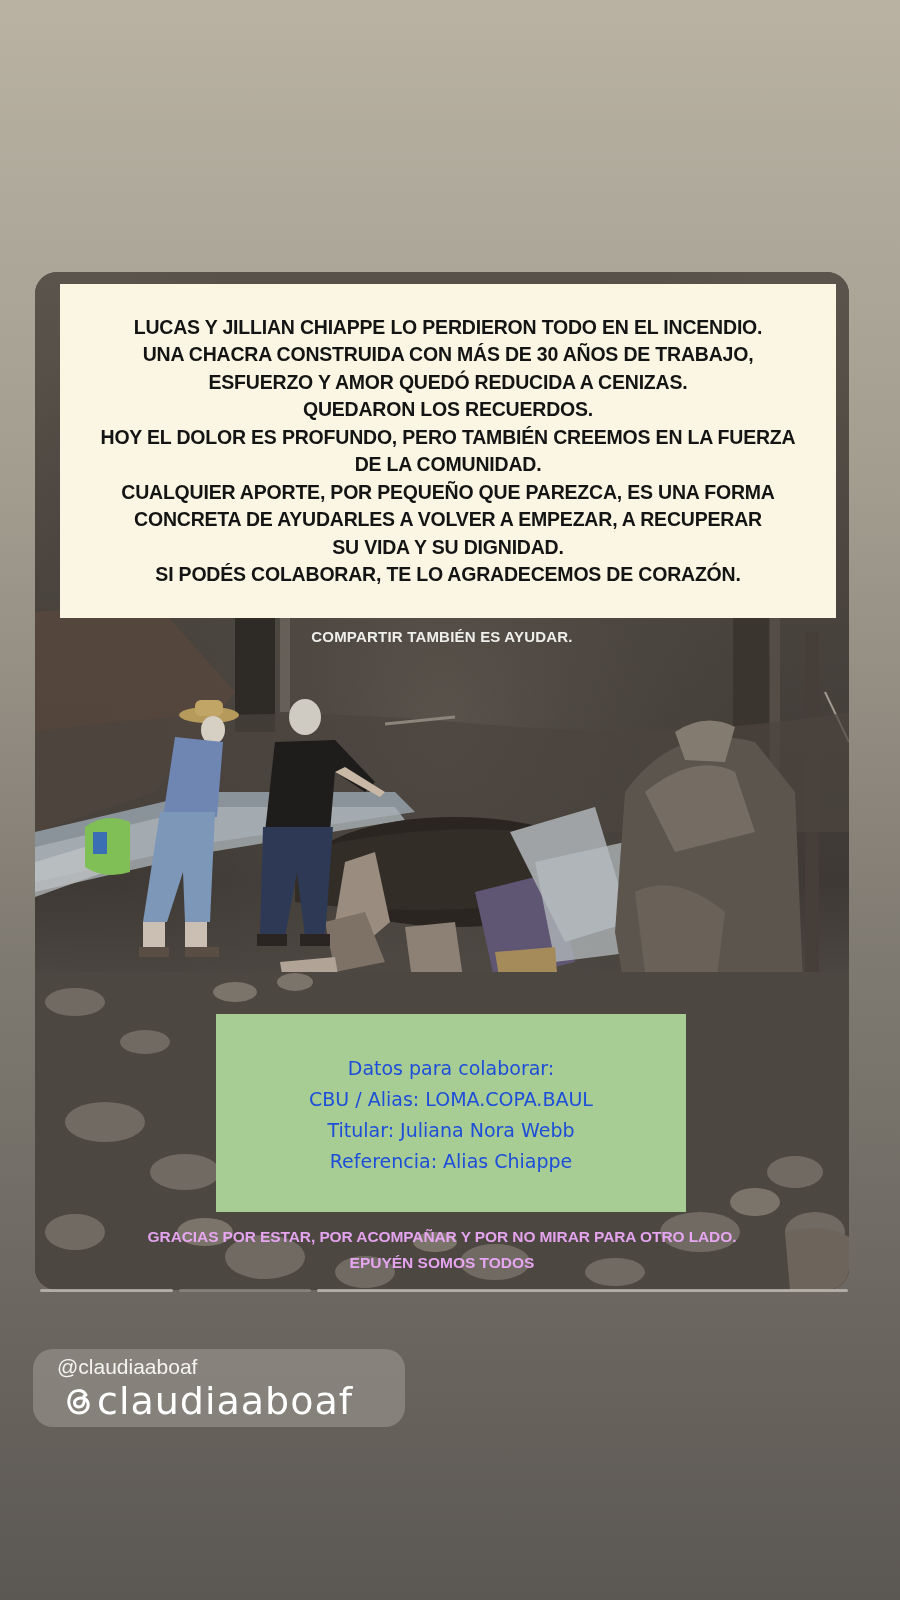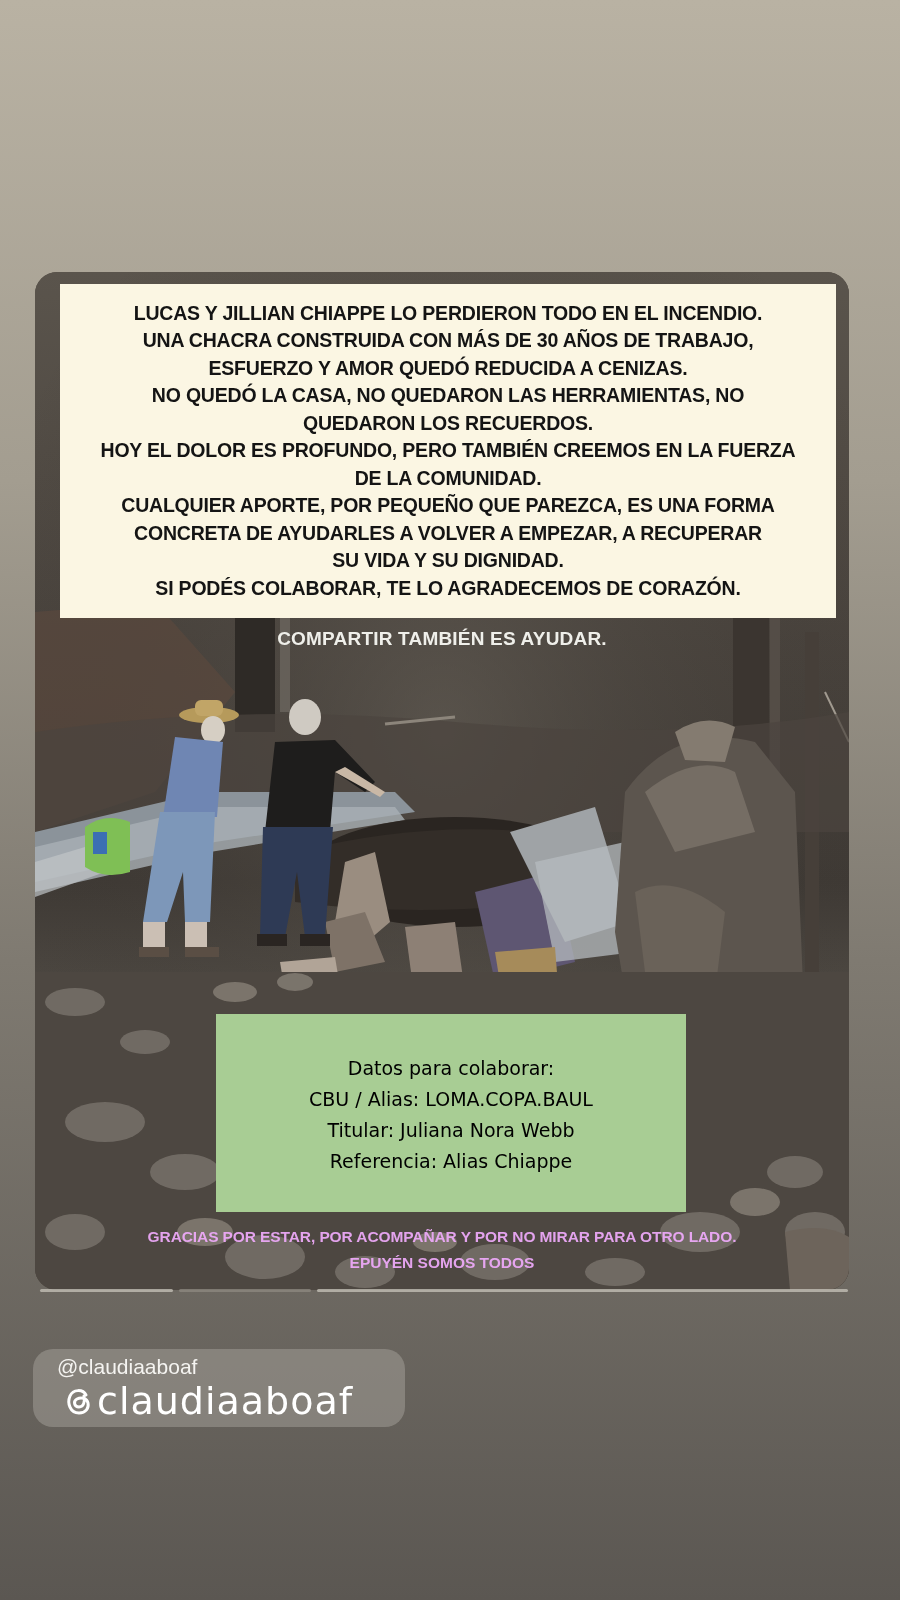--- a/index.html
+++ b/index.html
@@ -38,38 +38,38 @@
       color: #141414;
       text-align: center;
       letter-spacing: -0.2px;
       white-space: nowrap;
     }
     .share-text {
       position: absolute;
       left: 0; right: 0; top: 356px;
       text-align: center;
       font-weight: bold;
-      font-size: 19px;
+      font-size: 15px;
       color: #efefea;
       letter-spacing: 0.2px;
     }
     .green-box {
       position: absolute;
       left: 181px; top: 742px;
       width: 470px; height: 198px;
       background: #a8cd94;
       display: flex; flex-direction: column;
       align-items: center; justify-content: center;
       padding-top: 4px;
     }
     .green-box .gline {
       font-family: "DejaVu Sans", sans-serif;
       font-size: 19px;
       line-height: 31px;
-      color: #000000;
+      color: #1d4ed8;
       text-align: center;
       white-space: nowrap;
     }
     .footer-text {
       position: absolute;
       left: 0; right: 0; top: 952px;
       text-align: center;
       font-weight: bold;
       color: #f0abfc;
       opacity: 0.92;
@@ -220,21 +220,20 @@
         <rect x="222" y="662" width="30" height="12" fill="#2a2522"></rect>
         <rect x="265" y="662" width="30" height="12" fill="#2a2522"></rect>
       </g>
     </svg>
   </div>
 
   <div class="top-box">
     <div class="line">LUCAS Y JILLIAN CHIAPPE LO PERDIERON TODO EN EL INCENDIO.</div>
     <div class="line">UNA CHACRA CONSTRUIDA CON MÁS DE 30 AÑOS DE TRABAJO,</div>
     <div class="line">ESFUERZO Y AMOR QUEDÓ REDUCIDA A CENIZAS.</div>
-    <div class="line">NO QUEDÓ LA CASA, NO QUEDARON LAS HERRAMIENTAS, NO</div>
     <div class="line">QUEDARON LOS RECUERDOS.</div>
     <div class="line">HOY EL DOLOR ES PROFUNDO, PERO TAMBIÉN CREEMOS EN LA FUERZA</div>
     <div class="line">DE LA COMUNIDAD.</div>
     <div class="line">CUALQUIER APORTE, POR PEQUEÑO QUE PAREZCA, ES UNA FORMA</div>
     <div class="line">CONCRETA DE AYUDARLES A VOLVER A EMPEZAR, A RECUPERAR</div>
     <div class="line">SU VIDA Y SU DIGNIDAD.</div>
     <div class="line">SI PODÉS COLABORAR, TE LO AGRADECEMOS DE CORAZÓN.</div>
   </div>
 
   <div class="share-text">COMPARTIR TAMBIÉN ES AYUDAR.</div>

